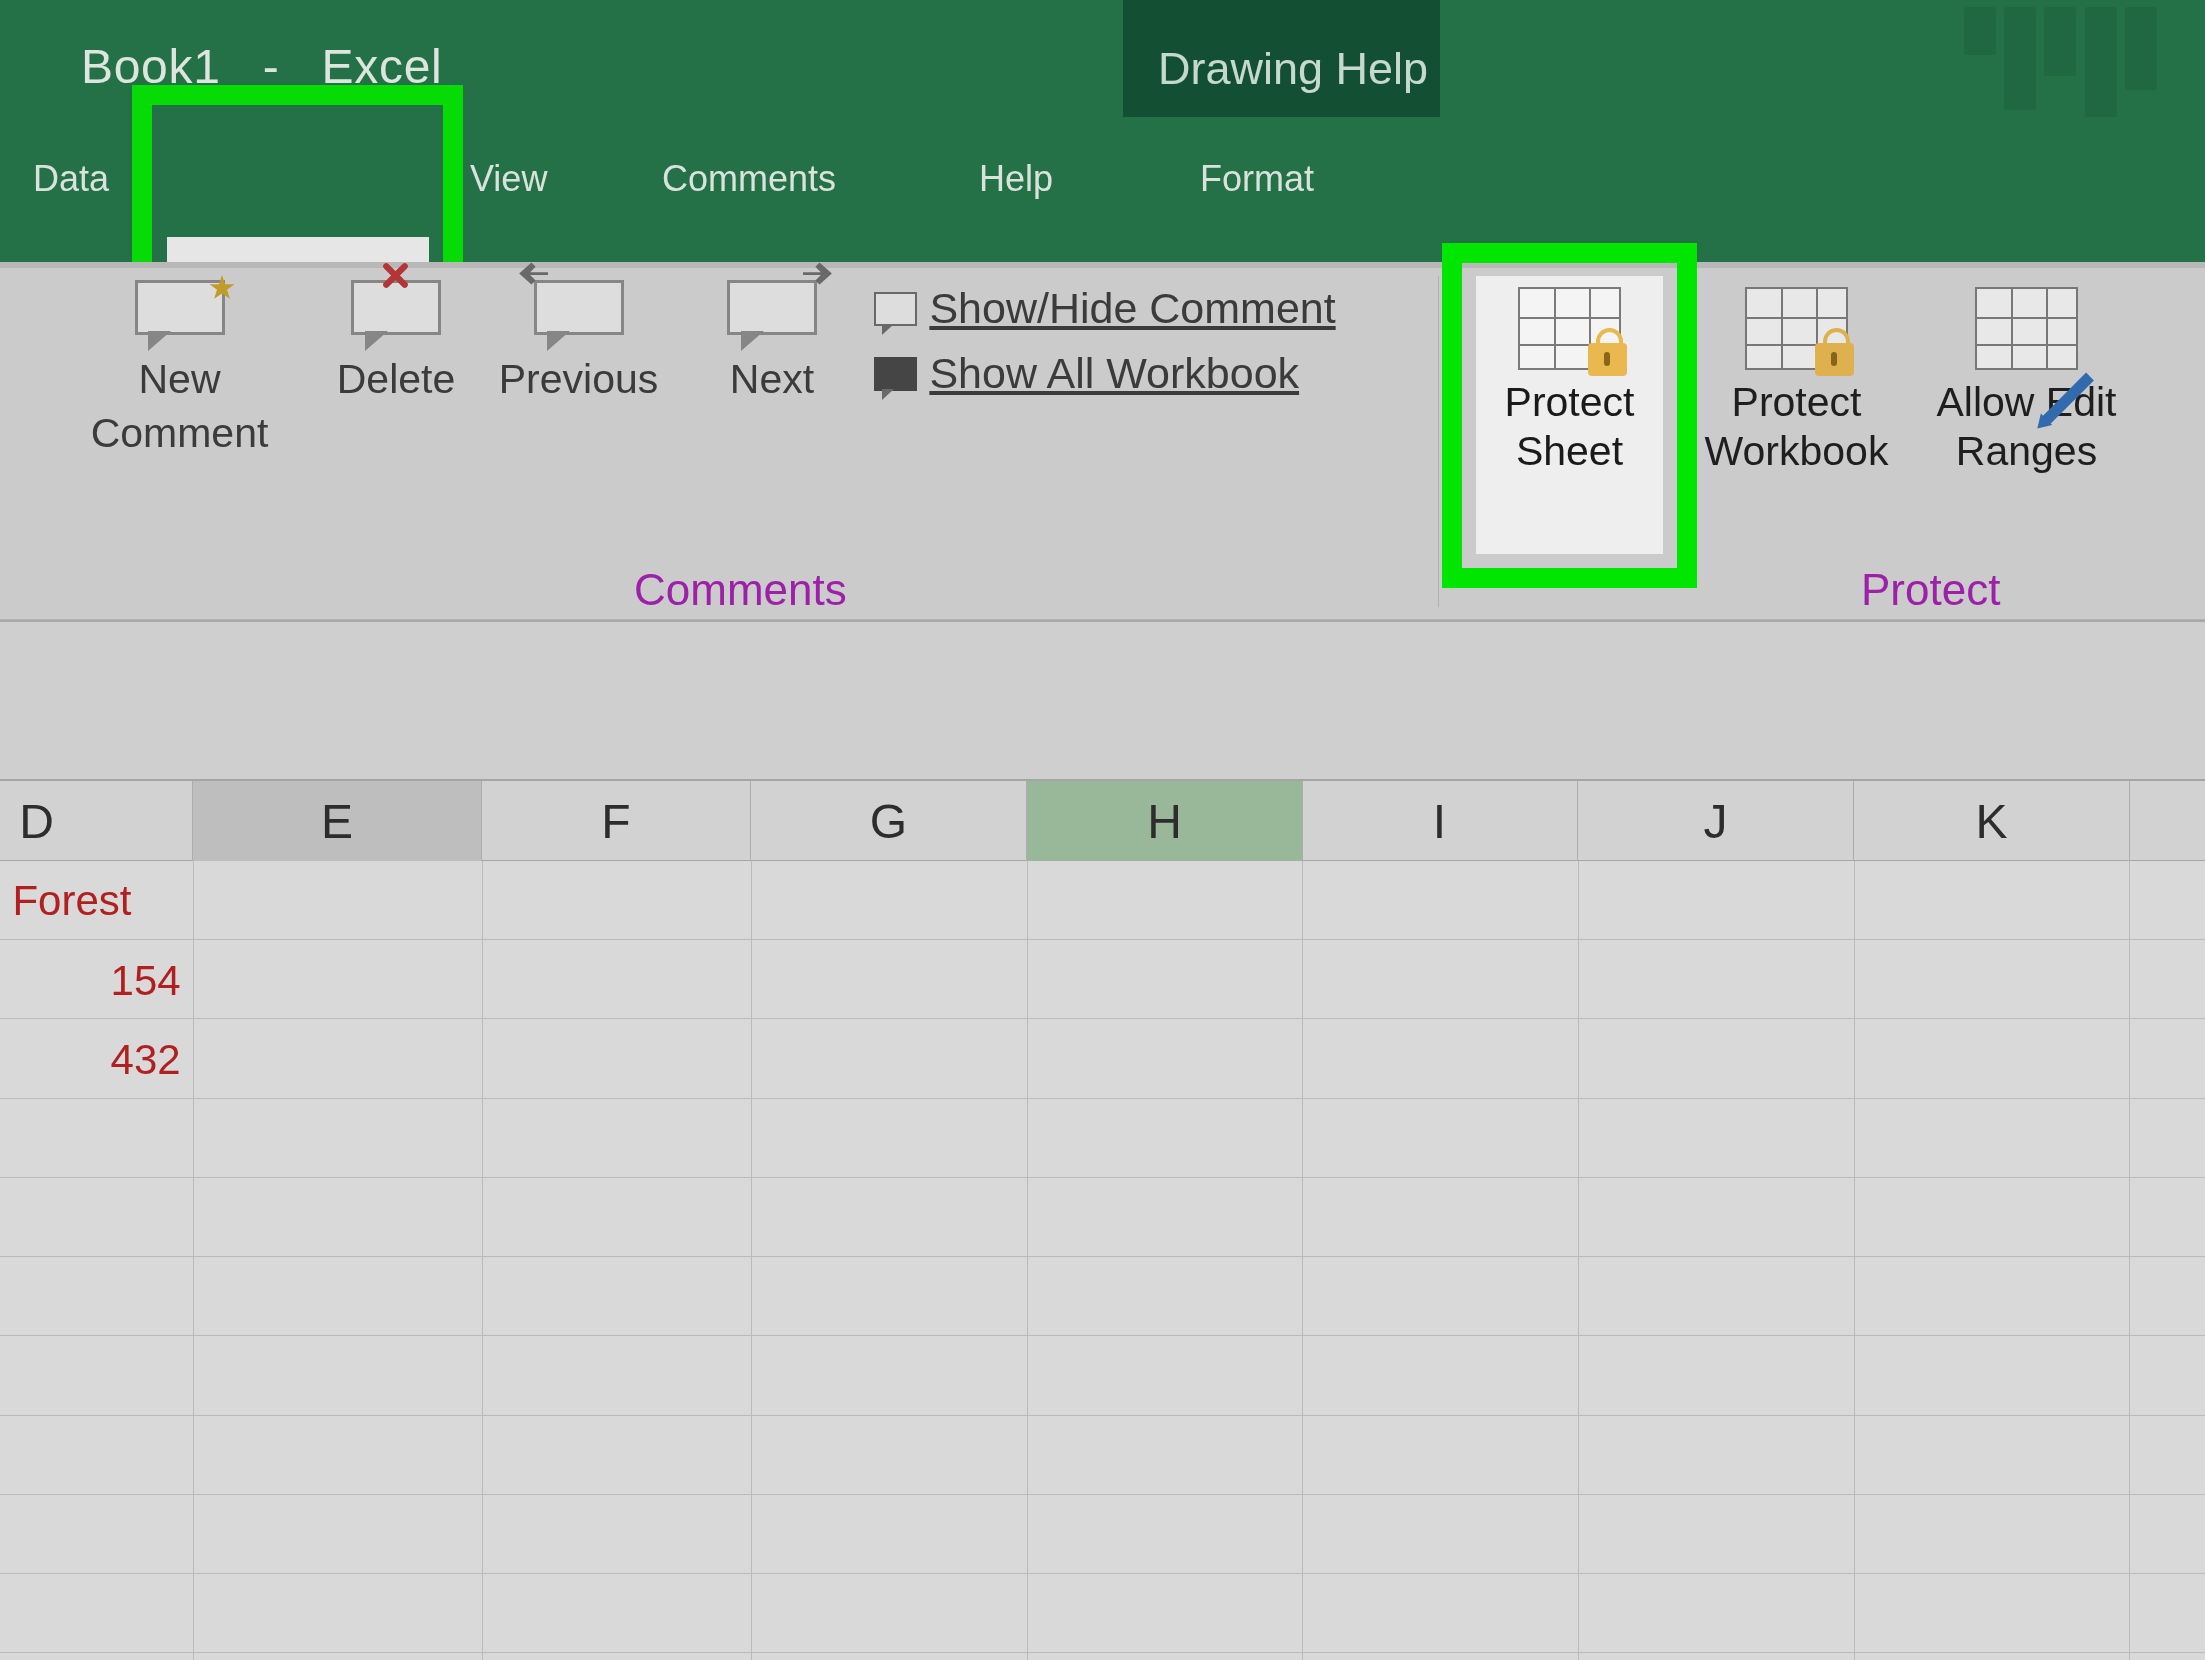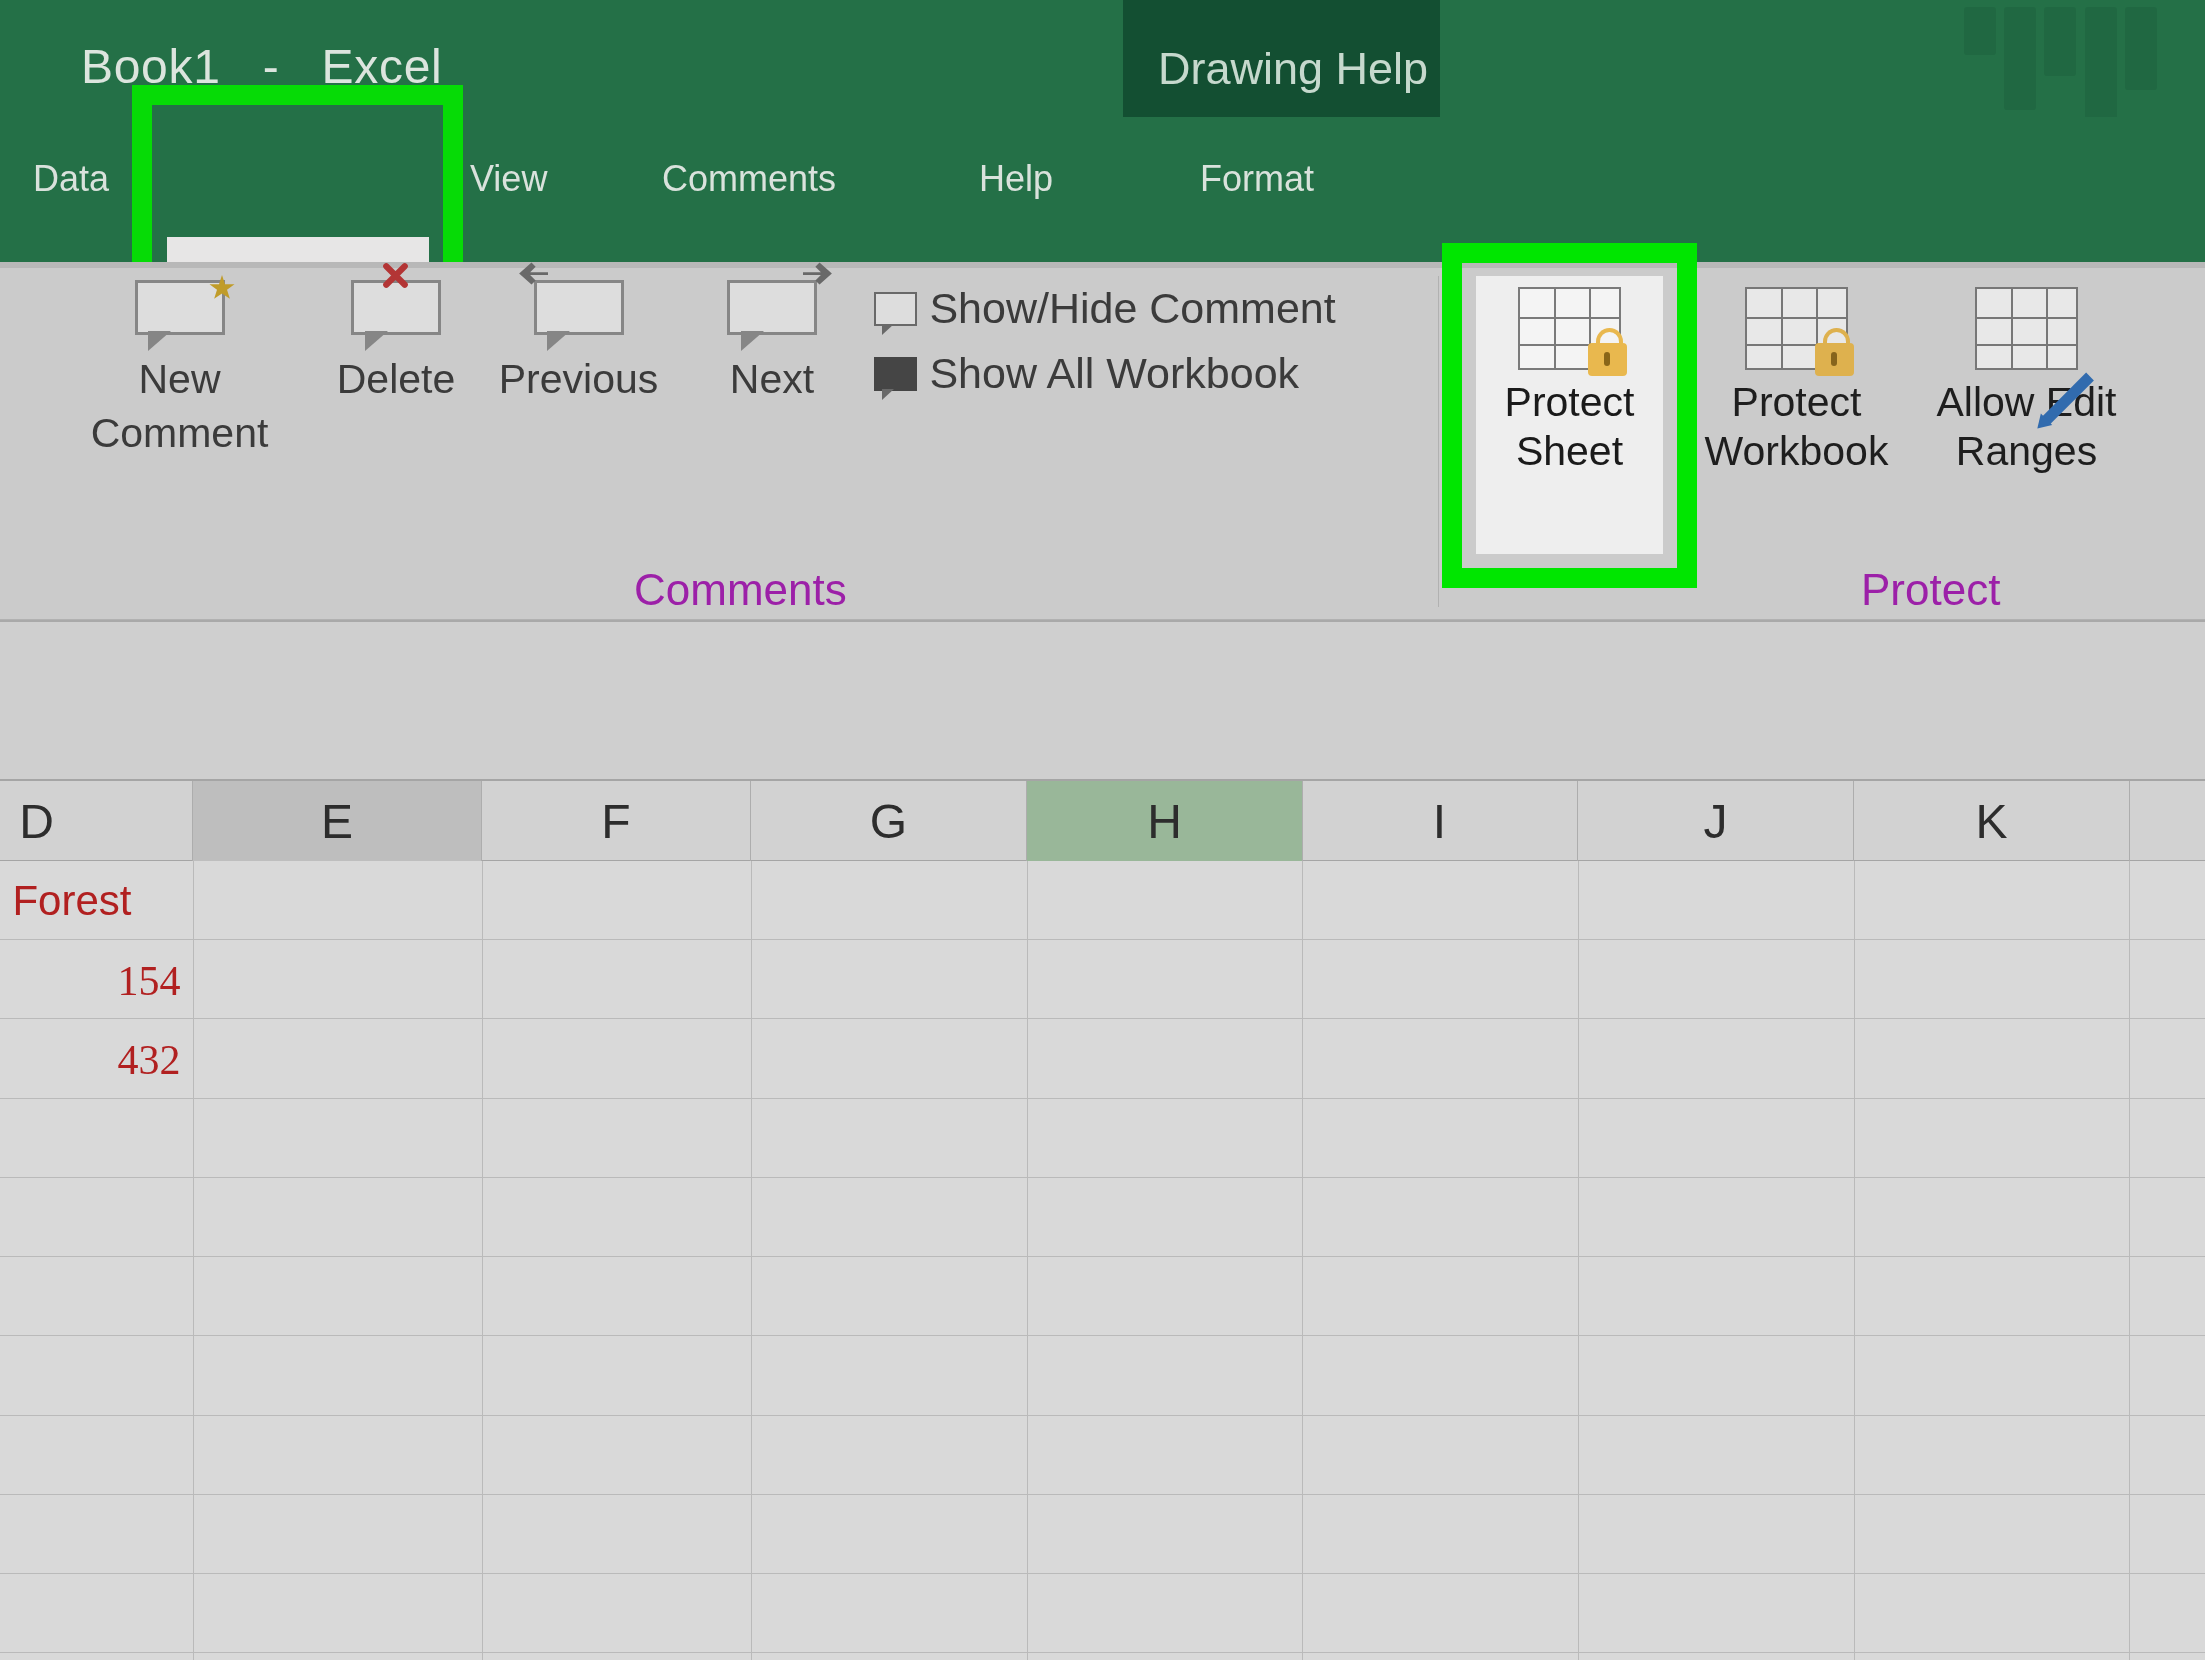--- a/index.html
+++ b/index.html
@@ -168,20 +168,21 @@
   }
 
   .small-link {
     position: absolute;
     font-size: 43px;
     color: #3a3a3a;
     display: flex;
     align-items: center;
     gap: 12.4px;
     cursor: pointer;
+    text-decoration: underline;
   }
   .small-link .mini-bubble {
     width: 43px; height: 34px;
     border: 2.8px solid #6b6b6b;
     position: relative;
     background:#e8e8e8;
   }
   .small-link .mini-bubble::after{
     content:'';
     position:absolute;
@@ -320,21 +321,21 @@
   }
   .cell {
     position:absolute;
     height:79px;
     display:flex;
     align-items:center;
     font-size:42px;
     color:#b91c1c;
     padding: 0 12.4px;
   }
-  .cell.num { justify-content:flex-end;font-family:Liberation Serif, serif; }
+  .cell.num { justify-content:flex-end; }
 
   
   .dim{
     position:absolute;
     left:0;top:0;width:100%;height:100%;
     background:rgba(80,80,80,0.07);
     pointer-events:none;
   }
 </style>
 </head>

